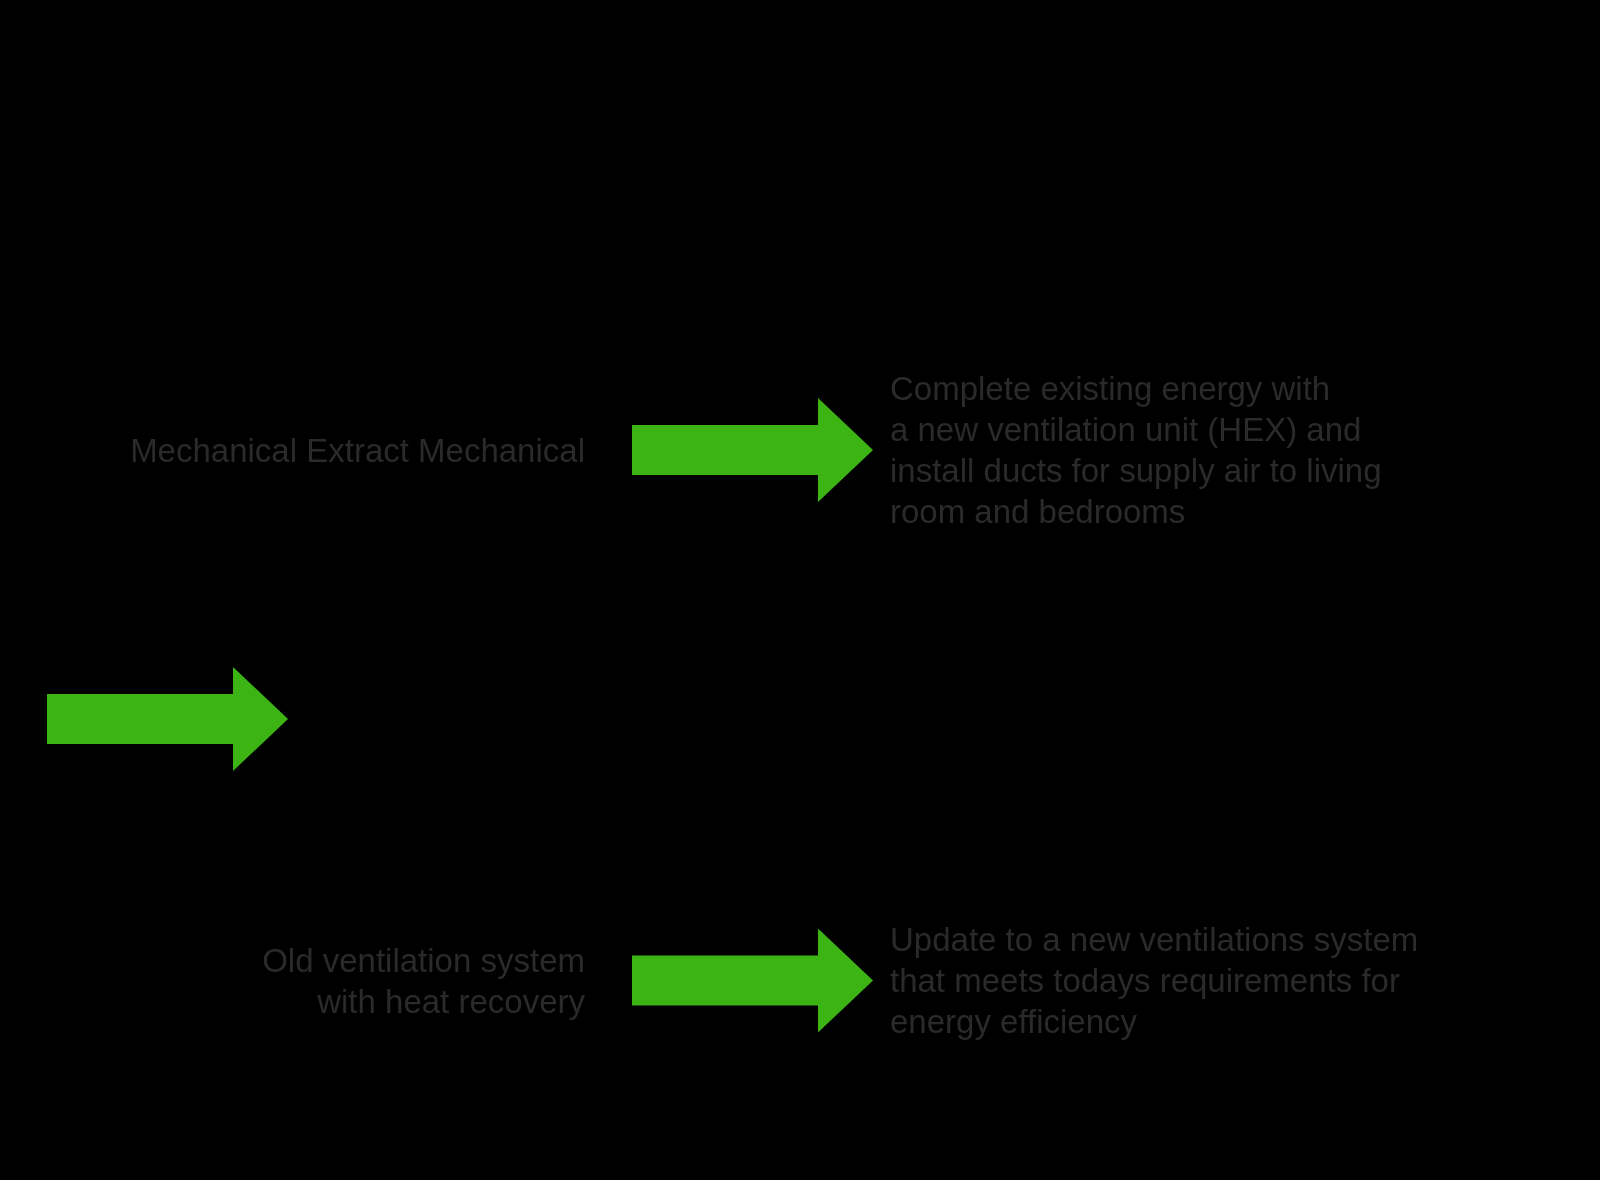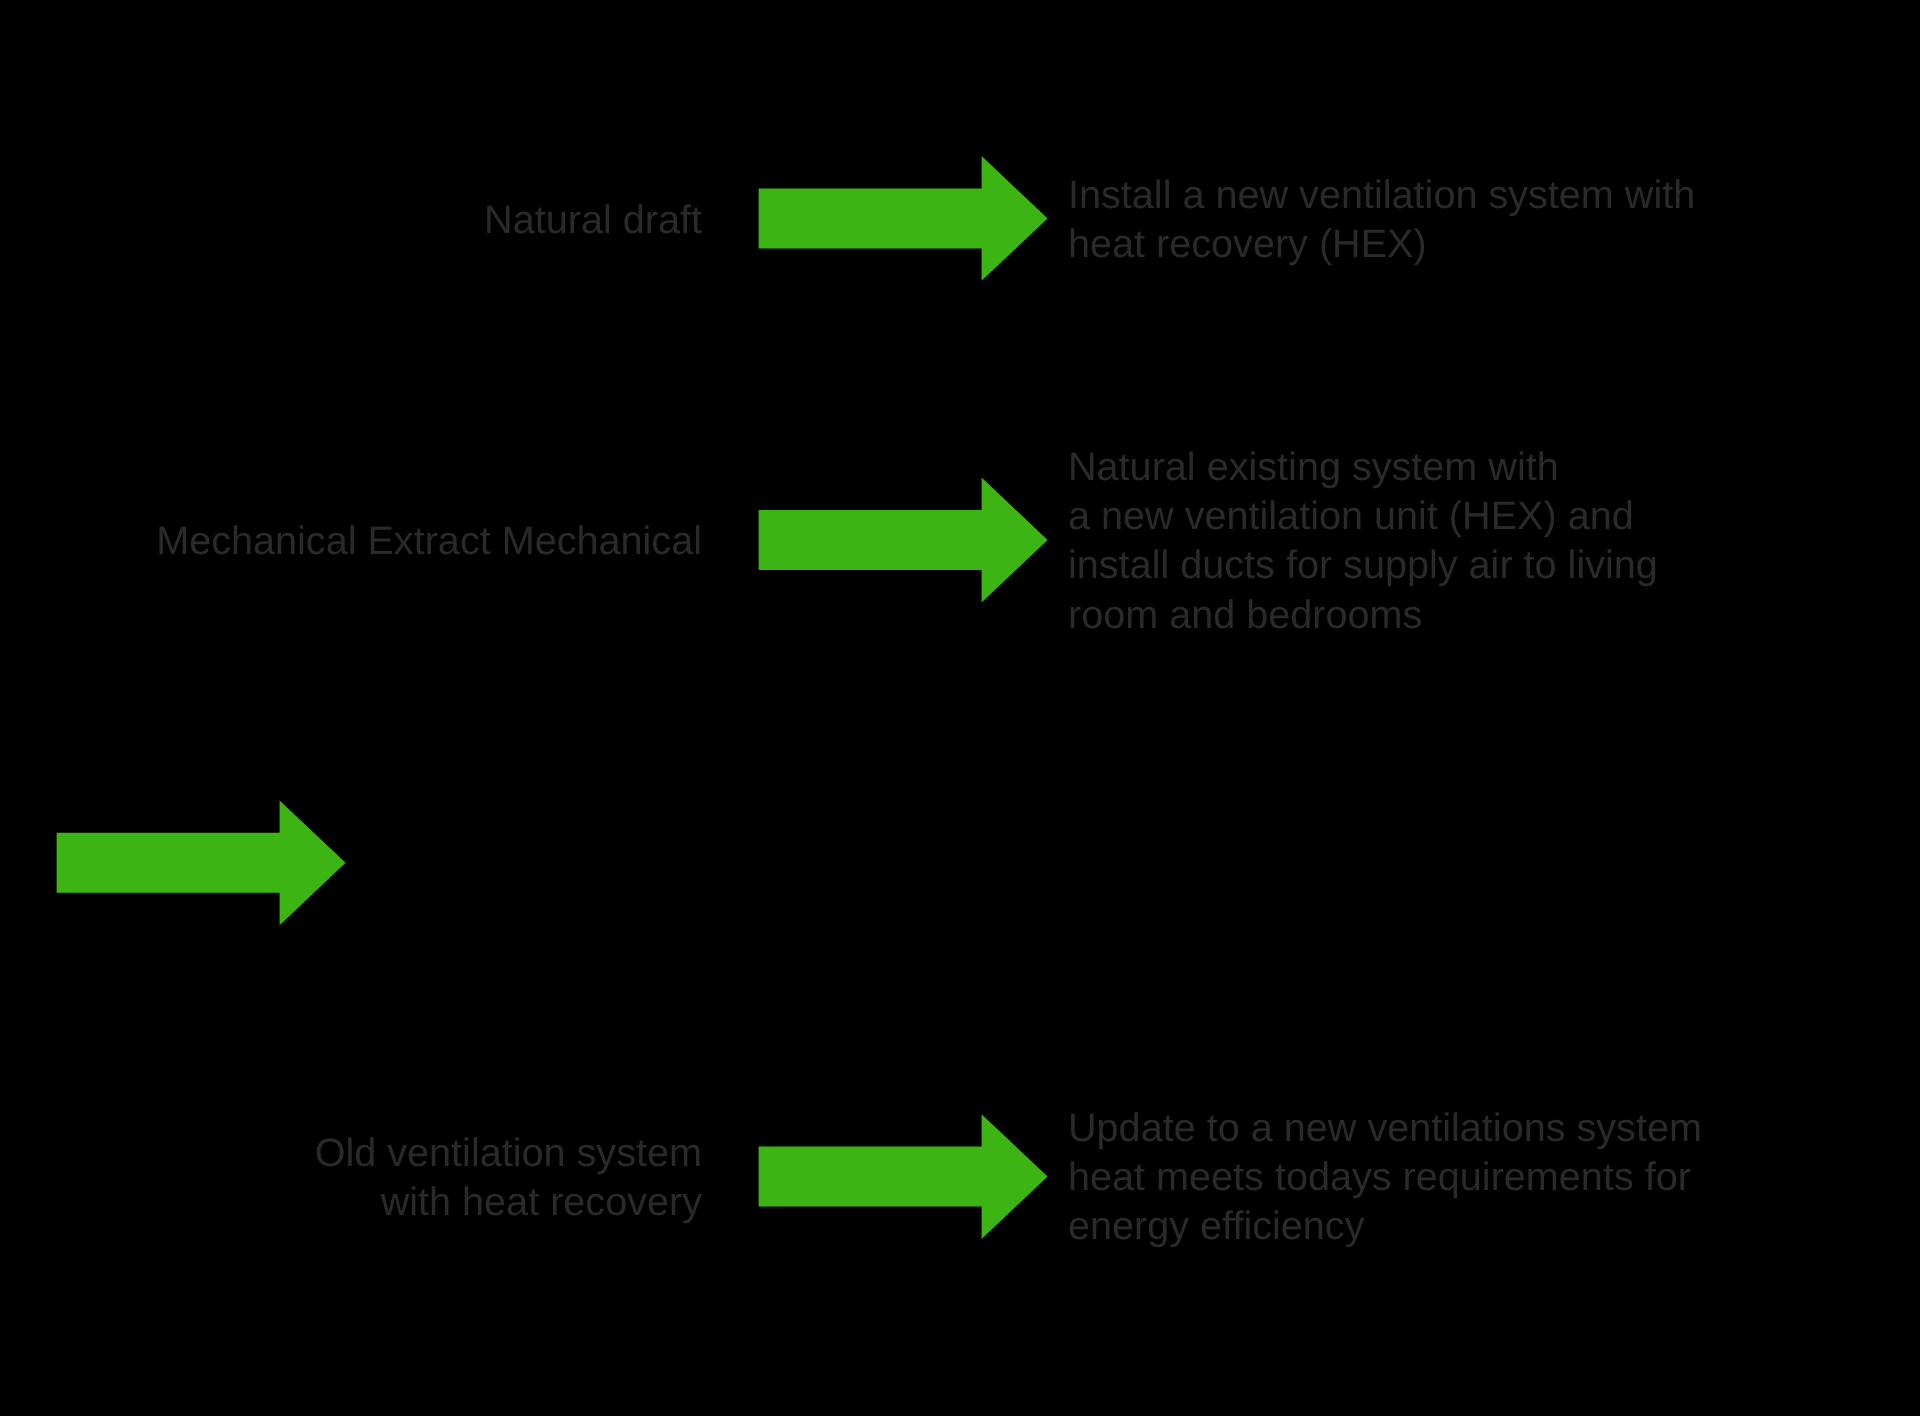--- a/index.html
+++ b/index.html
@@ -53,39 +53,29 @@
     font-size: 33px;
     line-height: 41px;
     white-space: pre-line;
   }
 </style>
 </head>
 <body>
 
 <div class="canvas">
 
-  <div class="row row-1">
-    <div class="label">Natural draft</div>
-    <div class="arrow-wrap">
-      <svg viewBox="0 0 241 104" aria-hidden="true">
-        <polygon points="0,27 186,27 186,0 241,52 186,104 186,77 0,77" fill="#3CB414"></polygon>
-      </svg>
-    </div>
-    <div class="desc">Install a new ventilation system with
-heat recovery (HEX)</div>
-  </div>
 
   <div class="row row-2">
     <div class="label">Mechanical Extract Mechanical</div>
     <div class="arrow-wrap">
       <svg viewBox="0 0 241 104" aria-hidden="true">
         <polygon points="0,27 186,27 186,0 241,52 186,104 186,77 0,77" fill="#3CB414"></polygon>
       </svg>
     </div>
-    <div class="desc">Natural existing system with
+    <div class="desc">Complete existing energy with
 a new ventilation unit (HEX) and
 install ducts for supply air to living
 room and bedrooms</div>
   </div>
 
   <div class="row row-3">
     <div class="arrow-wrap">
       <svg viewBox="0 0 241 104" aria-hidden="true">
         <polygon points="0,27 186,27 186,0 241,52 186,104 186,77 0,77" fill="#3CB414"></polygon>
       </svg>
@@ -94,17 +84,17 @@
 
   <div class="row row-4">
     <div class="label">Old ventilation system
 with heat recovery</div>
     <div class="arrow-wrap">
       <svg viewBox="0 0 241 104" aria-hidden="true">
         <polygon points="0,27 186,27 186,0 241,52 186,104 186,77 0,77" fill="#3CB414"></polygon>
       </svg>
     </div>
     <div class="desc">Update to a new ventilations system
-heat meets todays requirements for
+that meets todays requirements for
 energy efficiency</div>
   </div>
 
 </div>
 
 </body></html>

